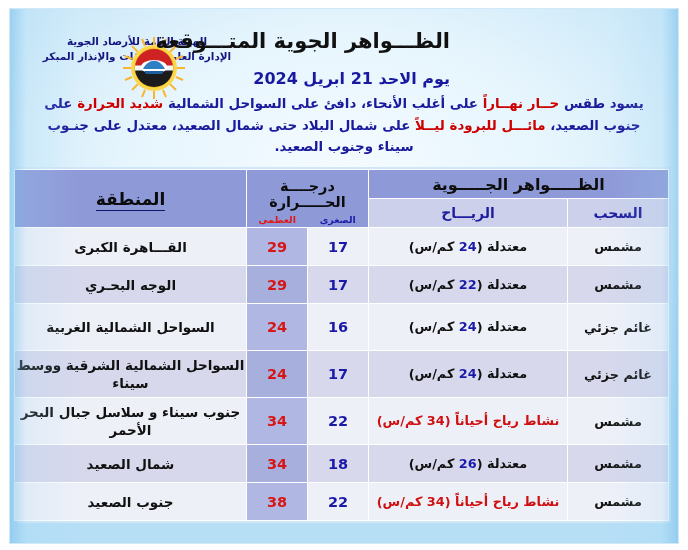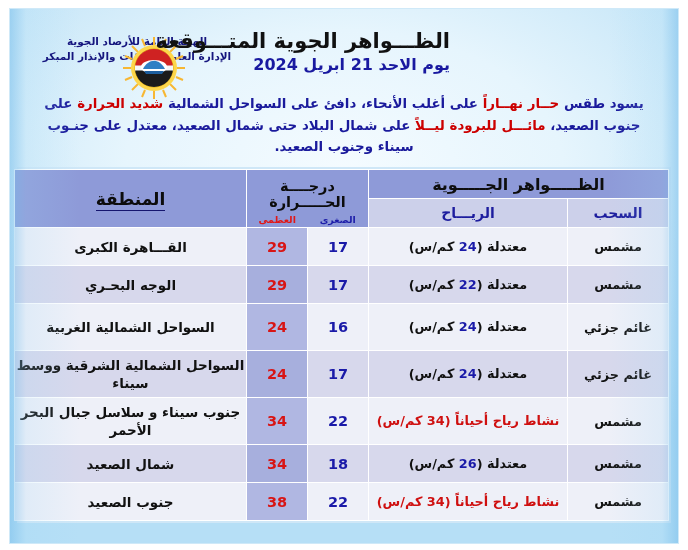--- a/index.html
+++ b/index.html
@@ -77,21 +77,21 @@
   }
   .title-main {
     font-size: 21px;
     font-weight: bold;
     color: #111111;
     letter-spacing: 0px;
     line-height: 1.15;
     white-space: nowrap;
   }
   .title-sub {
-    margin-top: 2px;
+    margin-top: 16px;
     font-size: 16px;
     font-weight: bold;
     color: #1919a0;
     white-space: nowrap;
   }
 
   .logo {
     position: absolute;
     top: 27px;
     right: 492px;

